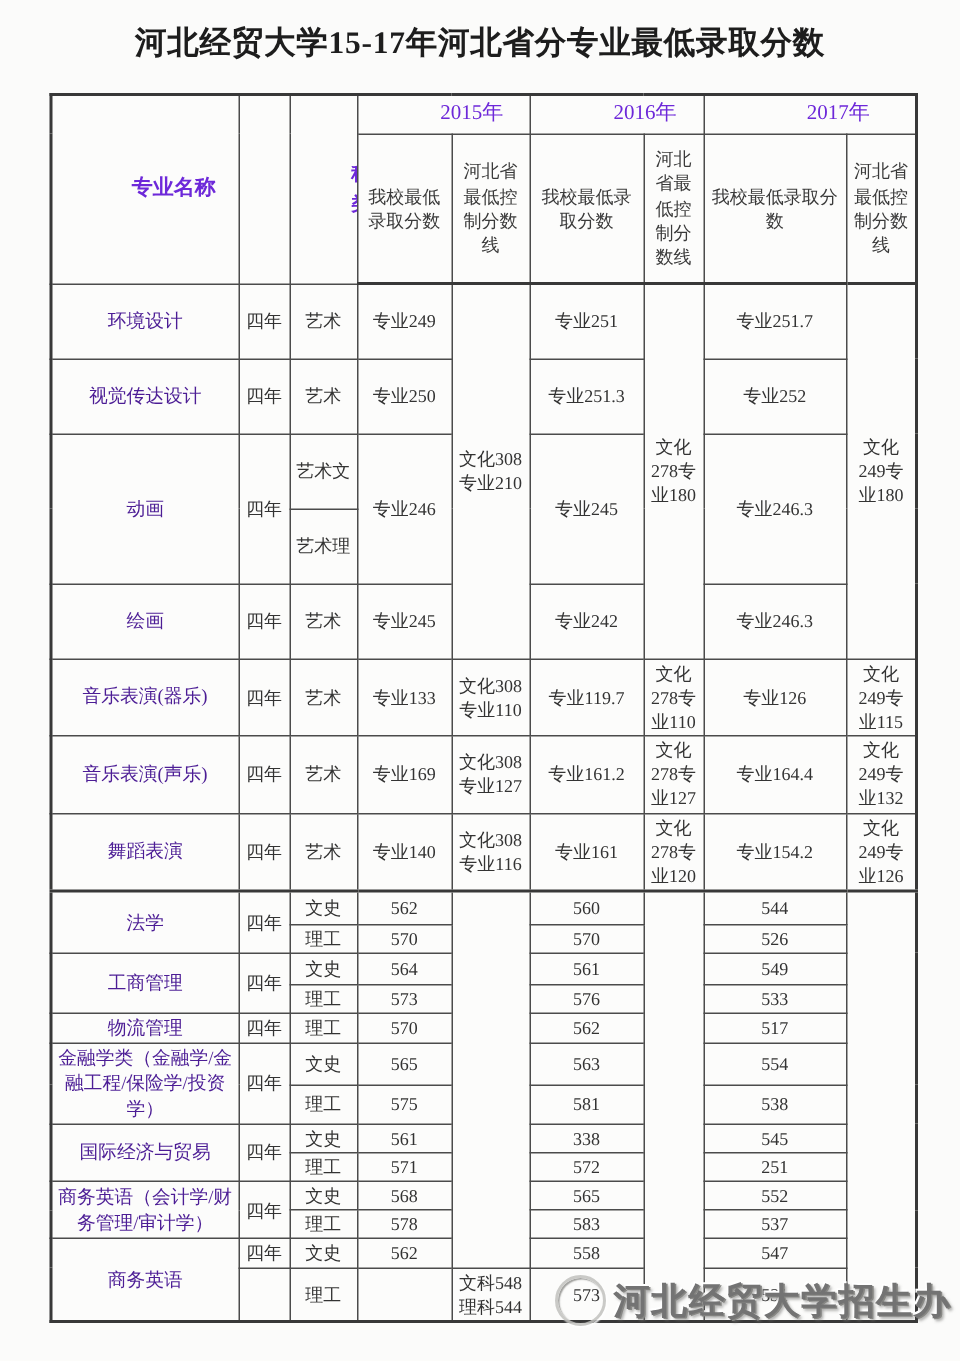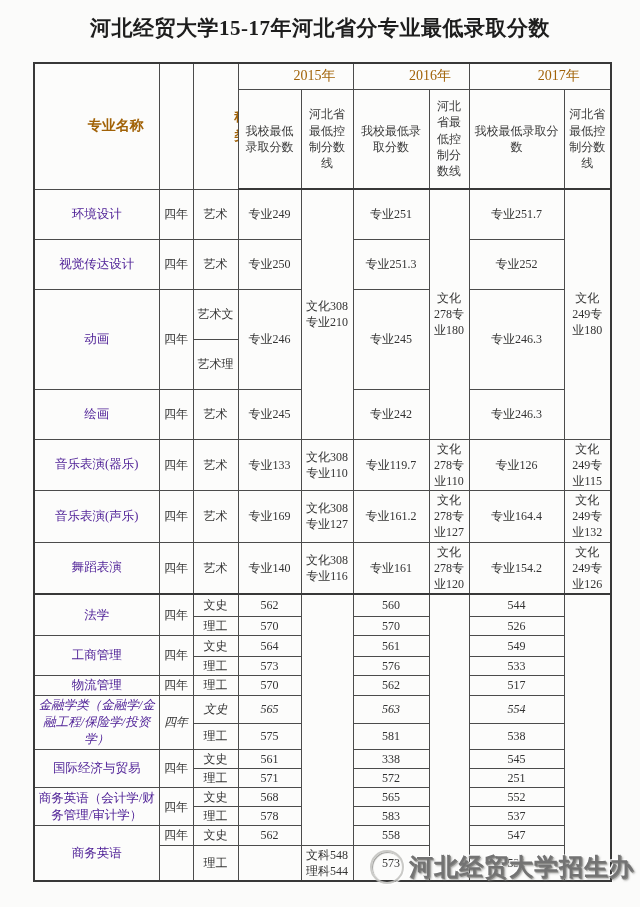--- a/index.html
+++ b/index.html
@@ -20,32 +20,32 @@
     border-collapse:collapse;table-layout:fixed;width:577px;
     background:#fcfcfb;
   }
   .score-table td{
     border:1px solid #4b4b4b;
     text-align:center;vertical-align:middle;
     font-size:12px;line-height:1.35;color:#333;
     padding:1px 2px;overflow:hidden;
   }
   .score-table{border:2px solid #383838;}
-  tr.h-year td{font-size:14px;color:#a16207;padding-left:40px;}
+  tr.h-year td{font-size:14px;color:#6d28d9;padding-left:40px;}
   tr.h-sub td{border-bottom:2px solid #383838;font-size:12px;color:#3a3a3a;}
   td.thead{color:#2b2b2b;}
   td.major-cell{font-size:12.5px;color:#4c1d95;}
   .vert{display:inline-block;width:1.1em;word-break:break-all;line-height:1.5;font-weight:700;font-size:13px;}
   .major-head{font-weight:700;font-size:13px;}
   tr.thick-top td{border-top:2px solid #383838;}
   
   tr.rh-year{height:26px;} tr.rh-sub{height:100px;}
   tr.rh-art{height:50px;} tr.rh-dance{height:42px;}
   tr.rh-23{height:22px;margin-left:36px;} tr.rh-19{height:18px;} tr.rh-22{height:21px;}
-  tr.rh-20{height:18px;} tr.rh-21{height:20px;margin-left:48px;} tr.rh-27{height:26px;font-style:italic;}
+  tr.rh-20{height:18px;} tr.rh-21{height:20px;margin-left:48px;} tr.rh-27{height:26px;}
   tr.rh-25{height:24px;} tr.rh-17{height:16px;} tr.rh-16{height:15px;}
   tr.rh-18{height:17px;} tr.rh-33{height:33px;}
   
   .watermark{
     position:absolute;right:6px;top:850px;
     display:flex;align-items:center;gap:5px;
     pointer-events:none;
   }
   .wm-logo{
     width:30px;height:30px;border-radius:50%;

